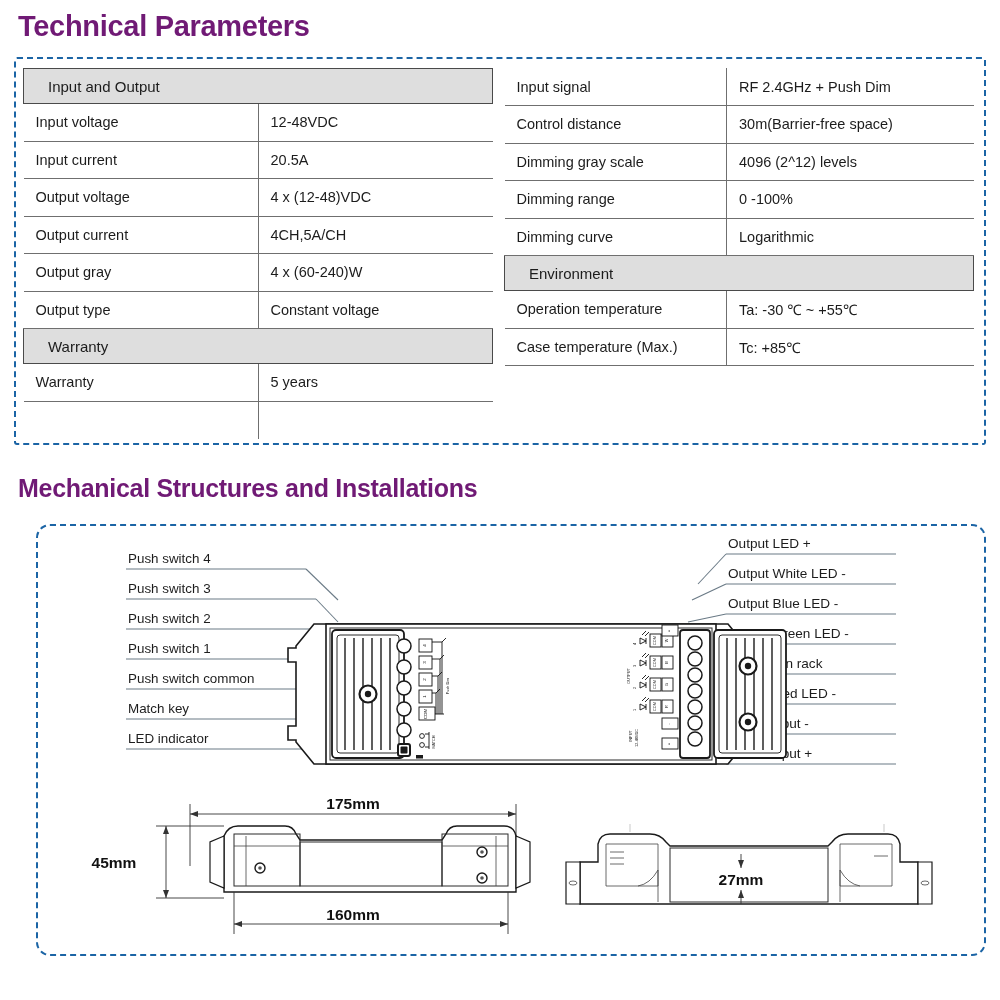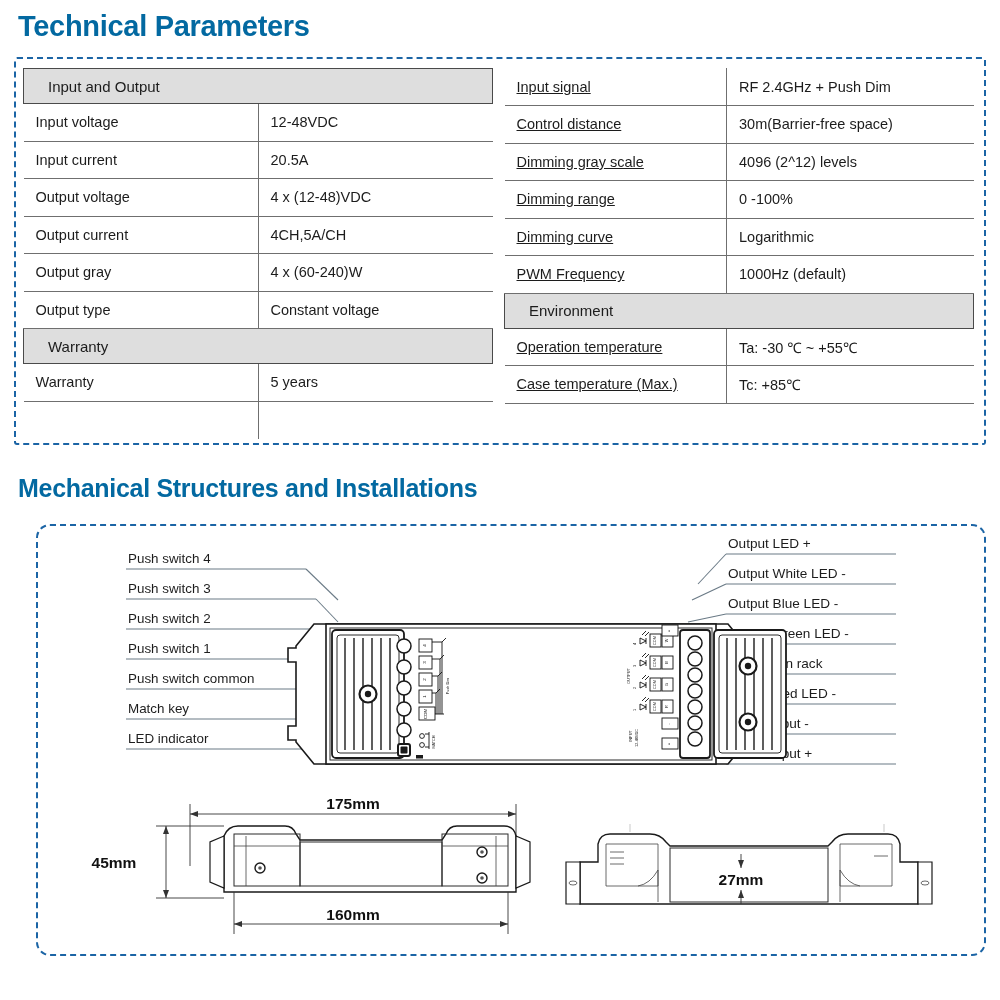--- a/index.html
+++ b/index.html
@@ -7,21 +7,21 @@
     margin: 0; padding: 0;
     width: 1000px; height: 1000px;
     background: #ffffff;
     font-family: "Liberation Sans", sans-serif;
     overflow: hidden;
   }
   .page { position: relative; width: 1000px; height: 1000px; }
 
   
   .heading {
-    color: #0369a1;
+    color: #701a75;
     font-weight: bold;
     letter-spacing: -0.3px;
   }
   #h-tech {
     position: absolute; left: 18px; top: 8px;
     font-size: 29px; line-height: 36px;
   }
   #h-mech {
     position: absolute; left: 18px; top: 470px;
     font-size: 25px; line-height: 36px;
@@ -65,21 +65,21 @@
   }
   .spec-table tr.datarow td.k {
     border-right: 1.1px solid #6f6f6f;
   }
   .spec-table tr.blankrow td {
     border-bottom: none;
     height: 38px;
   }
   .spec-table tr.blankrow td.k { border-right: 1.1px solid #6f6f6f; }
   #table-left  tr.datarow td.k { width: 180px; }
-  #table-right tr.datarow td.k { width: 222px; text-decoration: underline; }
+  #table-right tr.datarow td.k { width: 222px; }
   #table-left  tr.blankrow td.k { width: 180px; }
 
   
   #mech-svg { position: absolute; left: 0; top: 0; width: 950px; height: 432px; }
   .lbl {
     font-family: "Liberation Sans", sans-serif;
     font-size: 13.4px;
     fill: #1d1d1d;
   }
   .lbl-r { font-size: 13.6px; }
@@ -163,24 +163,20 @@
           <td class="k">Dimming gray scale</td>
           <td class="v">4096 (2^12) levels</td>
         </tr>
         <tr class="datarow">
           <td class="k">Dimming range</td>
           <td class="v">0 -100%</td>
         </tr>
         <tr class="datarow">
           <td class="k">Dimming curve</td>
           <td class="v">Logarithmic</td>
-        </tr>
-        <tr class="datarow">
-          <td class="k">PWM Frequency</td>
-          <td class="v">1000Hz (default)</td>
         </tr>
         <tr class="group">
           <td colspan="2">Environment</td>
         </tr>
         <tr class="datarow">
           <td class="k">Operation temperature</td>
           <td class="v">Ta: -30 ℃ ~ +55℃</td>
         </tr>
         <tr class="datarow">
           <td class="k">Case temperature (Max.)</td>

